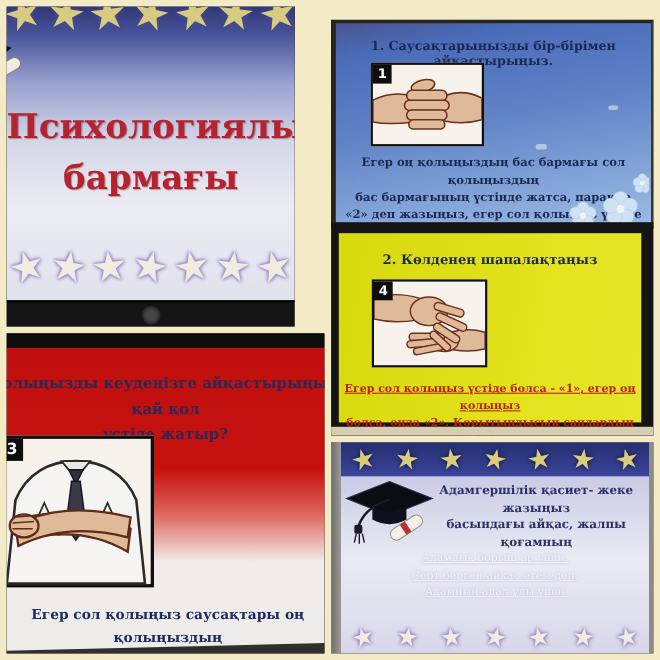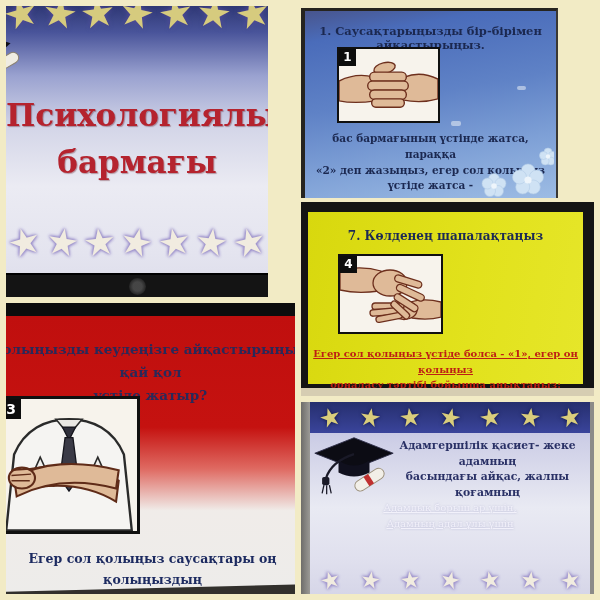--- a/index.html
+++ b/index.html
@@ -40,21 +40,21 @@
     background:radial-gradient(circle,#565656 0 38%,#242424 75%);opacity:.75;}
 
   
   .img-box{position:absolute;background:#f7f3ec;border:2px solid #101010;box-sizing:border-box;}
   .img-label{position:absolute;left:0;top:0;background:#0d0d0d;color:#fff;
     font-family:"DejaVu Sans","Liberation Sans",sans-serif;font-weight:bold;
     width:17px;height:17px;font-size:12px;line-height:17px;text-align:center;z-index:2;}
   .img-box svg{position:absolute;inset:0;}
 
   
-  .photo-tr{left:301px;top:8px;width:257px;height:190px;}
+  .photo-tr{left:301px;top:18px;width:293px;height:190px;}
   .tr-slide{position:absolute;inset:0;box-sizing:border-box;
     border-left:4px solid #26241f;border-top:3px solid #26241f;border-right:2px solid #3a3833;
     background:linear-gradient(170deg,#48558d 0%,#4a6cba 14%,#5f82c6 45%,#7ea0d6 72%,#9dbce4 100%);}
   .tr-title{position:absolute;top:13px;left:8px;right:8px;text-align:center;
     font-weight:bold;font-size:11.5px;color:#1b2850;}
   .tr-img{left:32px;top:36px;width:103px;height:76px;}
   .tr-body{position:absolute;top:120px;left:2px;right:2px;text-align:center;
     font-weight:bold;font-size:10.5px;line-height:1.5;color:#1b2850;}
   .tr-flowers{position:absolute;right:2px;bottom:0;}
   .speck{position:absolute;background:#e9eef6;opacity:.55;border-radius:2px;}
@@ -154,20 +154,21 @@
           <path d="M100,30 C88,24 76,24 66,28 L64,51 C78,54 90,53 100,50 Z"></path>
           <ellipse cx="46" cy="19" rx="11" ry="5.5" transform="rotate(-14 46 19)"></ellipse>
           <rect x="31" y="23" width="37" height="9.5" rx="4.7"></rect>
           <rect x="29" y="32" width="41" height="9.5" rx="4.7"></rect>
           <rect x="31" y="41" width="37" height="9.5" rx="4.7"></rect>
           <rect x="33" y="50" width="33" height="8.5" rx="4.2"></rect>
         </g>
       </svg>
     </div>
     <div class="tr-body">
+      <div>Егер оң қолыңыздың бас бармағы сол қолыңыздың</div>
       <div>бас бармағының үстінде жатса, параққа</div>
       <div>«2» деп жазыңыз, егер сол қолыңыз үстіде жатса -</div>
 
     </div>
     <div class="speck" style="right:30px;top:75px;width:9px;height:4px;"></div>
     <div class="speck" style="right:95px;top:110px;width:10px;height:5px;"></div>
     <svg class="tr-flowers" width="92" height="56" viewBox="0 0 92 56">
       <g fill="#cfe2f4" stroke="#b2cbe6" stroke-width="0.6">
         <circle cx="66" cy="29" r="7"></circle>
           <circle cx="74.5" cy="35" r="7"></circle>
@@ -187,41 +188,42 @@
       </g>
       <circle cx="66" cy="38" r="3.6" fill="#eef5fb"></circle>
       <circle cx="32" cy="44" r="2.8" fill="#eef5fb"></circle>
       <circle cx="86" cy="14.5" r="2.2" fill="#eef5fb"></circle>
     </svg>
   </div>
 </div>
 
 <div class="photo photo-mr">
   <div class="mr-slide">
-    <div class="mr-title">7. Көлденең шапалақтаңыз</div>
+    <div class="mr-title">2. Көлденең шапалақтаңыз</div>
     <div class="img-box mr-img">
       <div class="img-label">4</div>
       <svg viewBox="0 0 101 76" width="101" height="76">
         <g fill="#dfba98" stroke="#6d2f1d" stroke-width="1.3">
           <path d="M101,46 C90,43 80,43 70,46 L72,62 C84,64 94,63 101,61 Z"></path>
           <ellipse cx="64" cy="54" rx="13" ry="9.5"></ellipse>
           <rect x="32" y="47" width="32" height="6.5" rx="3.2"></rect>
           <rect x="30" y="54" width="34" height="6.5" rx="3.2" transform="rotate(-5 30 57)"></rect>
           <rect x="36" y="61" width="27" height="6" rx="3" transform="rotate(-11 36 64)"></rect>
           <path d="M0,14 C14,11 28,11 41,15 L39,35 C26,37 12,37 0,34 Z"></path>
           <ellipse cx="50" cy="27" rx="17" ry="13"></ellipse>
           <rect x="55" y="18" width="28" height="7" rx="3.5" transform="rotate(17 55 21)"></rect>
           <rect x="57" y="27" width="30" height="7" rx="3.5" transform="rotate(25 57 30)"></rect>
           <rect x="55" y="36" width="27" height="7" rx="3.5" transform="rotate(33 55 39)"></rect>
           <rect x="52" y="43" width="23" height="6.5" rx="3.2" transform="rotate(43 52 46)"></rect>
         </g>
       </svg>
     </div>
     <div class="mr-body">
       <div>Егер сол қолыңыз үстіде болса - «1», егер оң қолыңыз</div>
+      <div>болса, онда «2». Қорытындысын сандардың</div>
       <div>орналасу тәртібі бойынша анықтаңыз:</div>
     </div>
   </div>
   <div class="mr-desk"></div>
 </div>
 
 <div class="photo photo-bl">
   <div class="bl-slide">
     <div class="bl-title">
       <div>Қолыңызды кеудеңізге айқастырыңыз, қай қол</div>
@@ -271,25 +273,26 @@
         <rect x="44" y="44" width="36" height="12" rx="6" fill="#f2efe8" stroke="#9a8f7a" stroke-width="1"></rect>
         <rect x="58" y="44" width="6" height="12" fill="#c03030"></rect>
       </g>
       <polygon points="45,4 88,21 45,38 2,21" fill="#0c0c14" stroke="#2e2e48" stroke-width="1"></polygon>
       <path d="M28,29 L28,42 Q45,51 62,42 L62,29 Q45,40 28,29 Z" fill="#10101e"></path>
       <path d="M45,22 Q20,30 14,49" fill="none" stroke="#1a1a28" stroke-width="2.4"></path>
       <rect x="10" y="47" width="8" height="9" rx="2" fill="#1a1a28"></rect>
       <path d="M12,56 L10,65 M15,56 L15,66 M18,56 L20,65" stroke="#1a1a28" stroke-width="1.4"></path>
     </svg>
     <div class="br-quote">
-      <div>Адамгершілік қасиет- жеке адамның</div>
+      <div>Адамгершілік қасиет- жеке жазыңыз</div>
       <div>басындағы айқас, жалпы қоғамның</div>
     </div>
     <div class="br-poem">
       <div>Адамдық борыш ар үшін,</div>
+      <div>Серт берген айқас етем деп,</div>
       <div>Адамның адал ұлы үшін</div>
     </div>
     <div class="stars br-stars-bottom">
       <span class="star white-star"></span>
         <span class="star white-star"></span>
         <span class="star white-star"></span>
         <span class="star white-star"></span>
         <span class="star white-star"></span>
         <span class="star white-star"></span>
         <span class="star white-star"></span>

